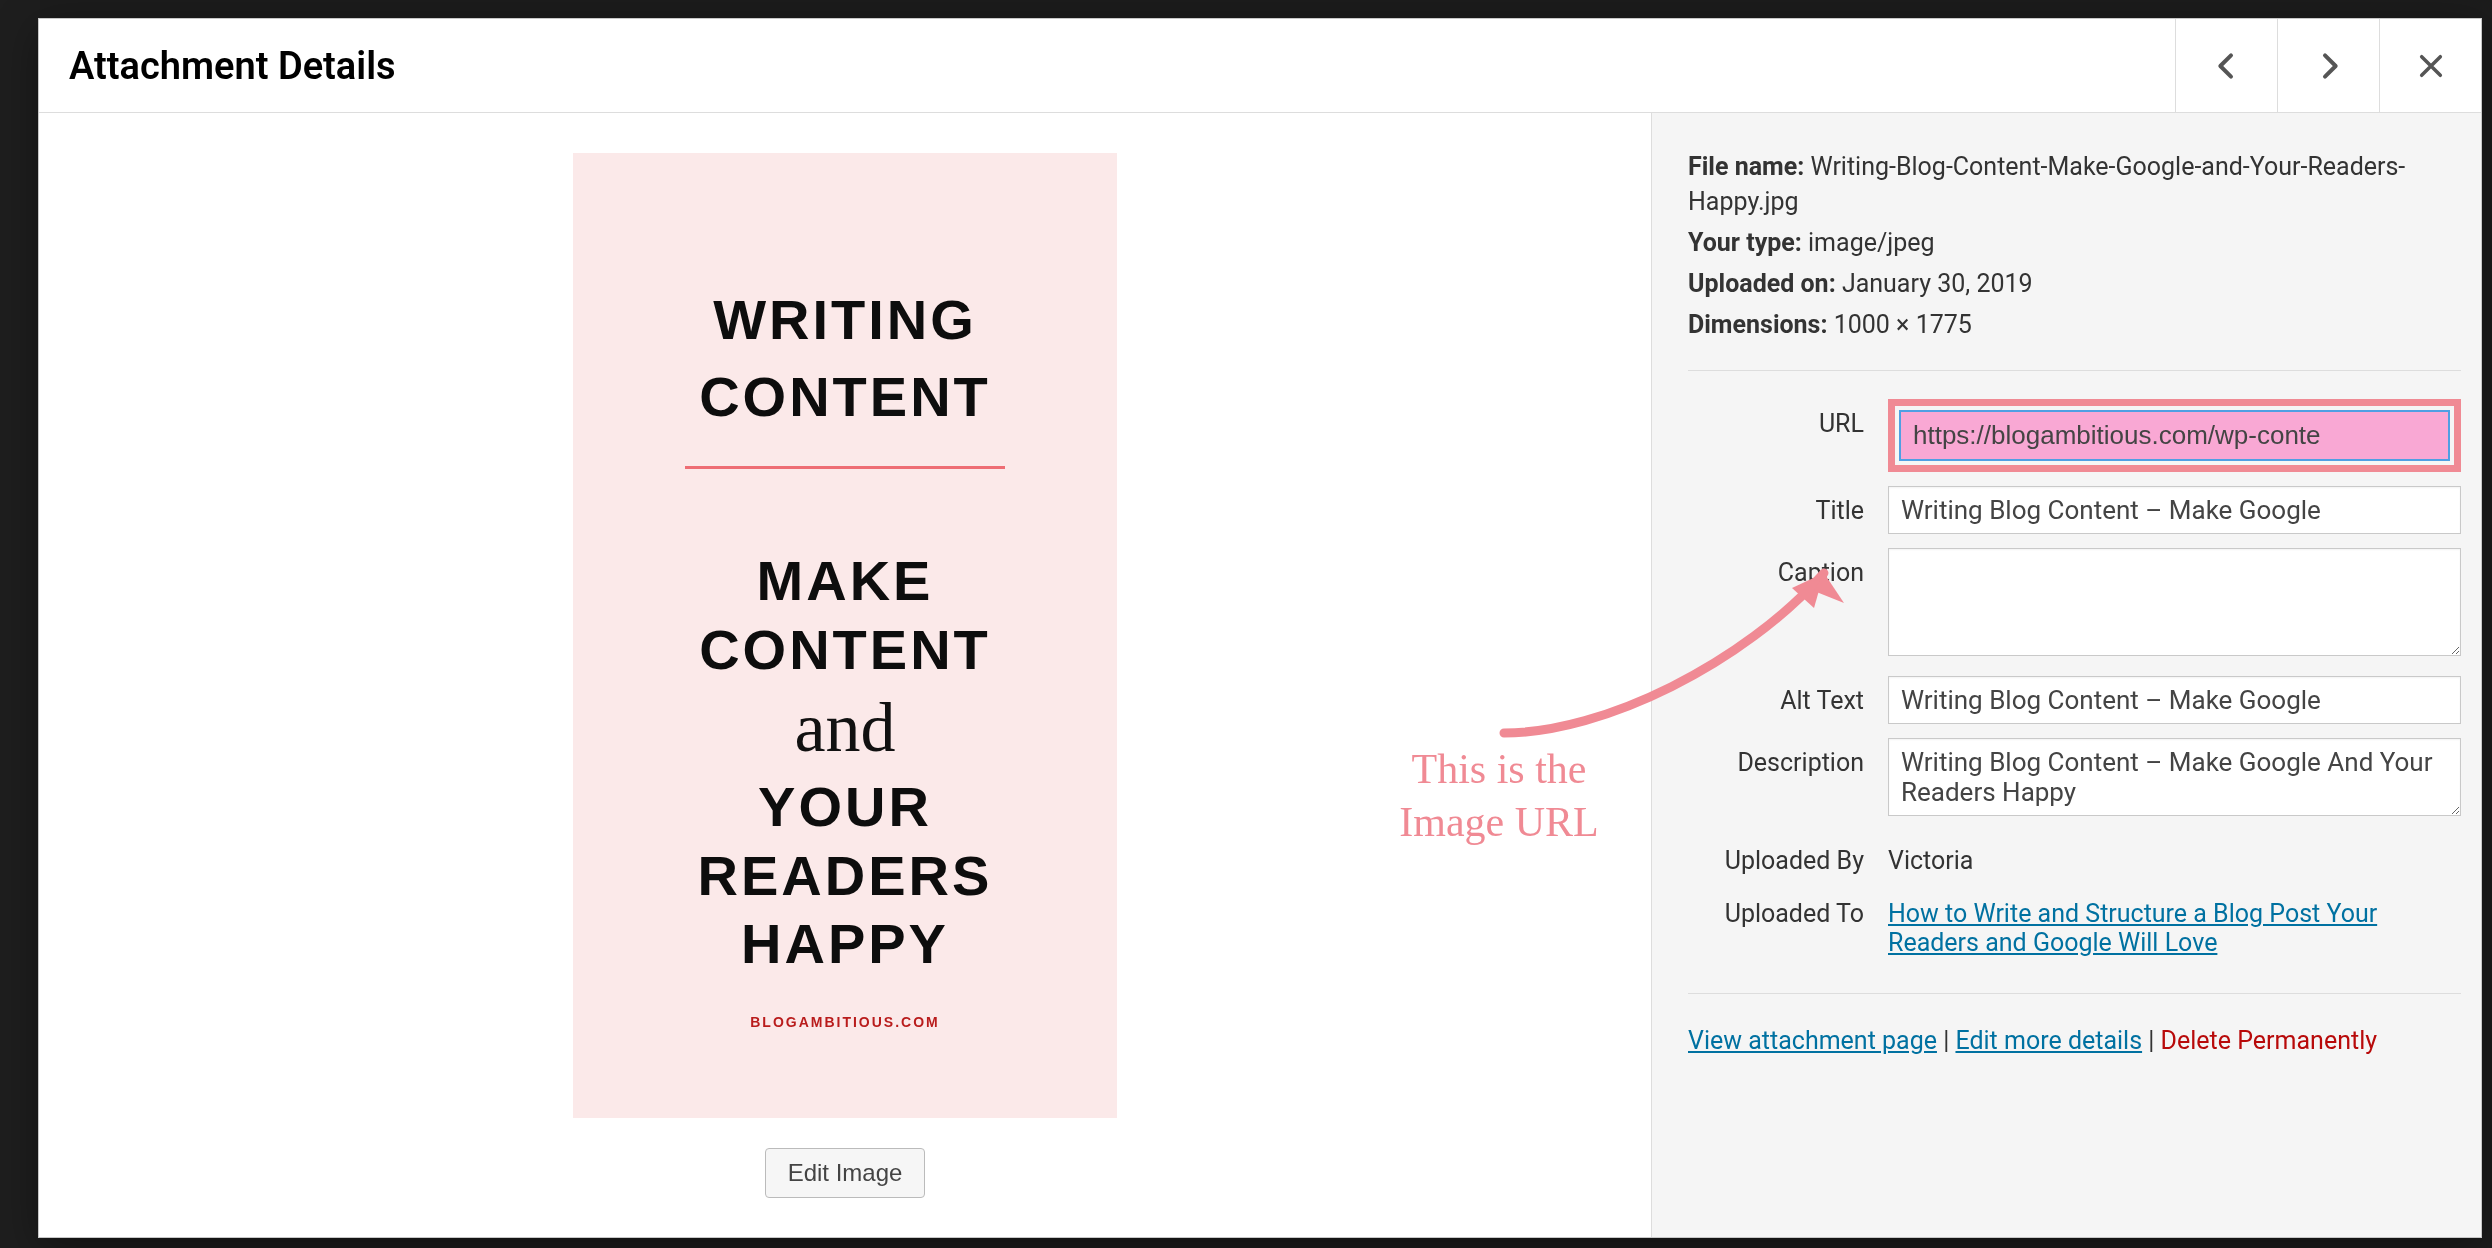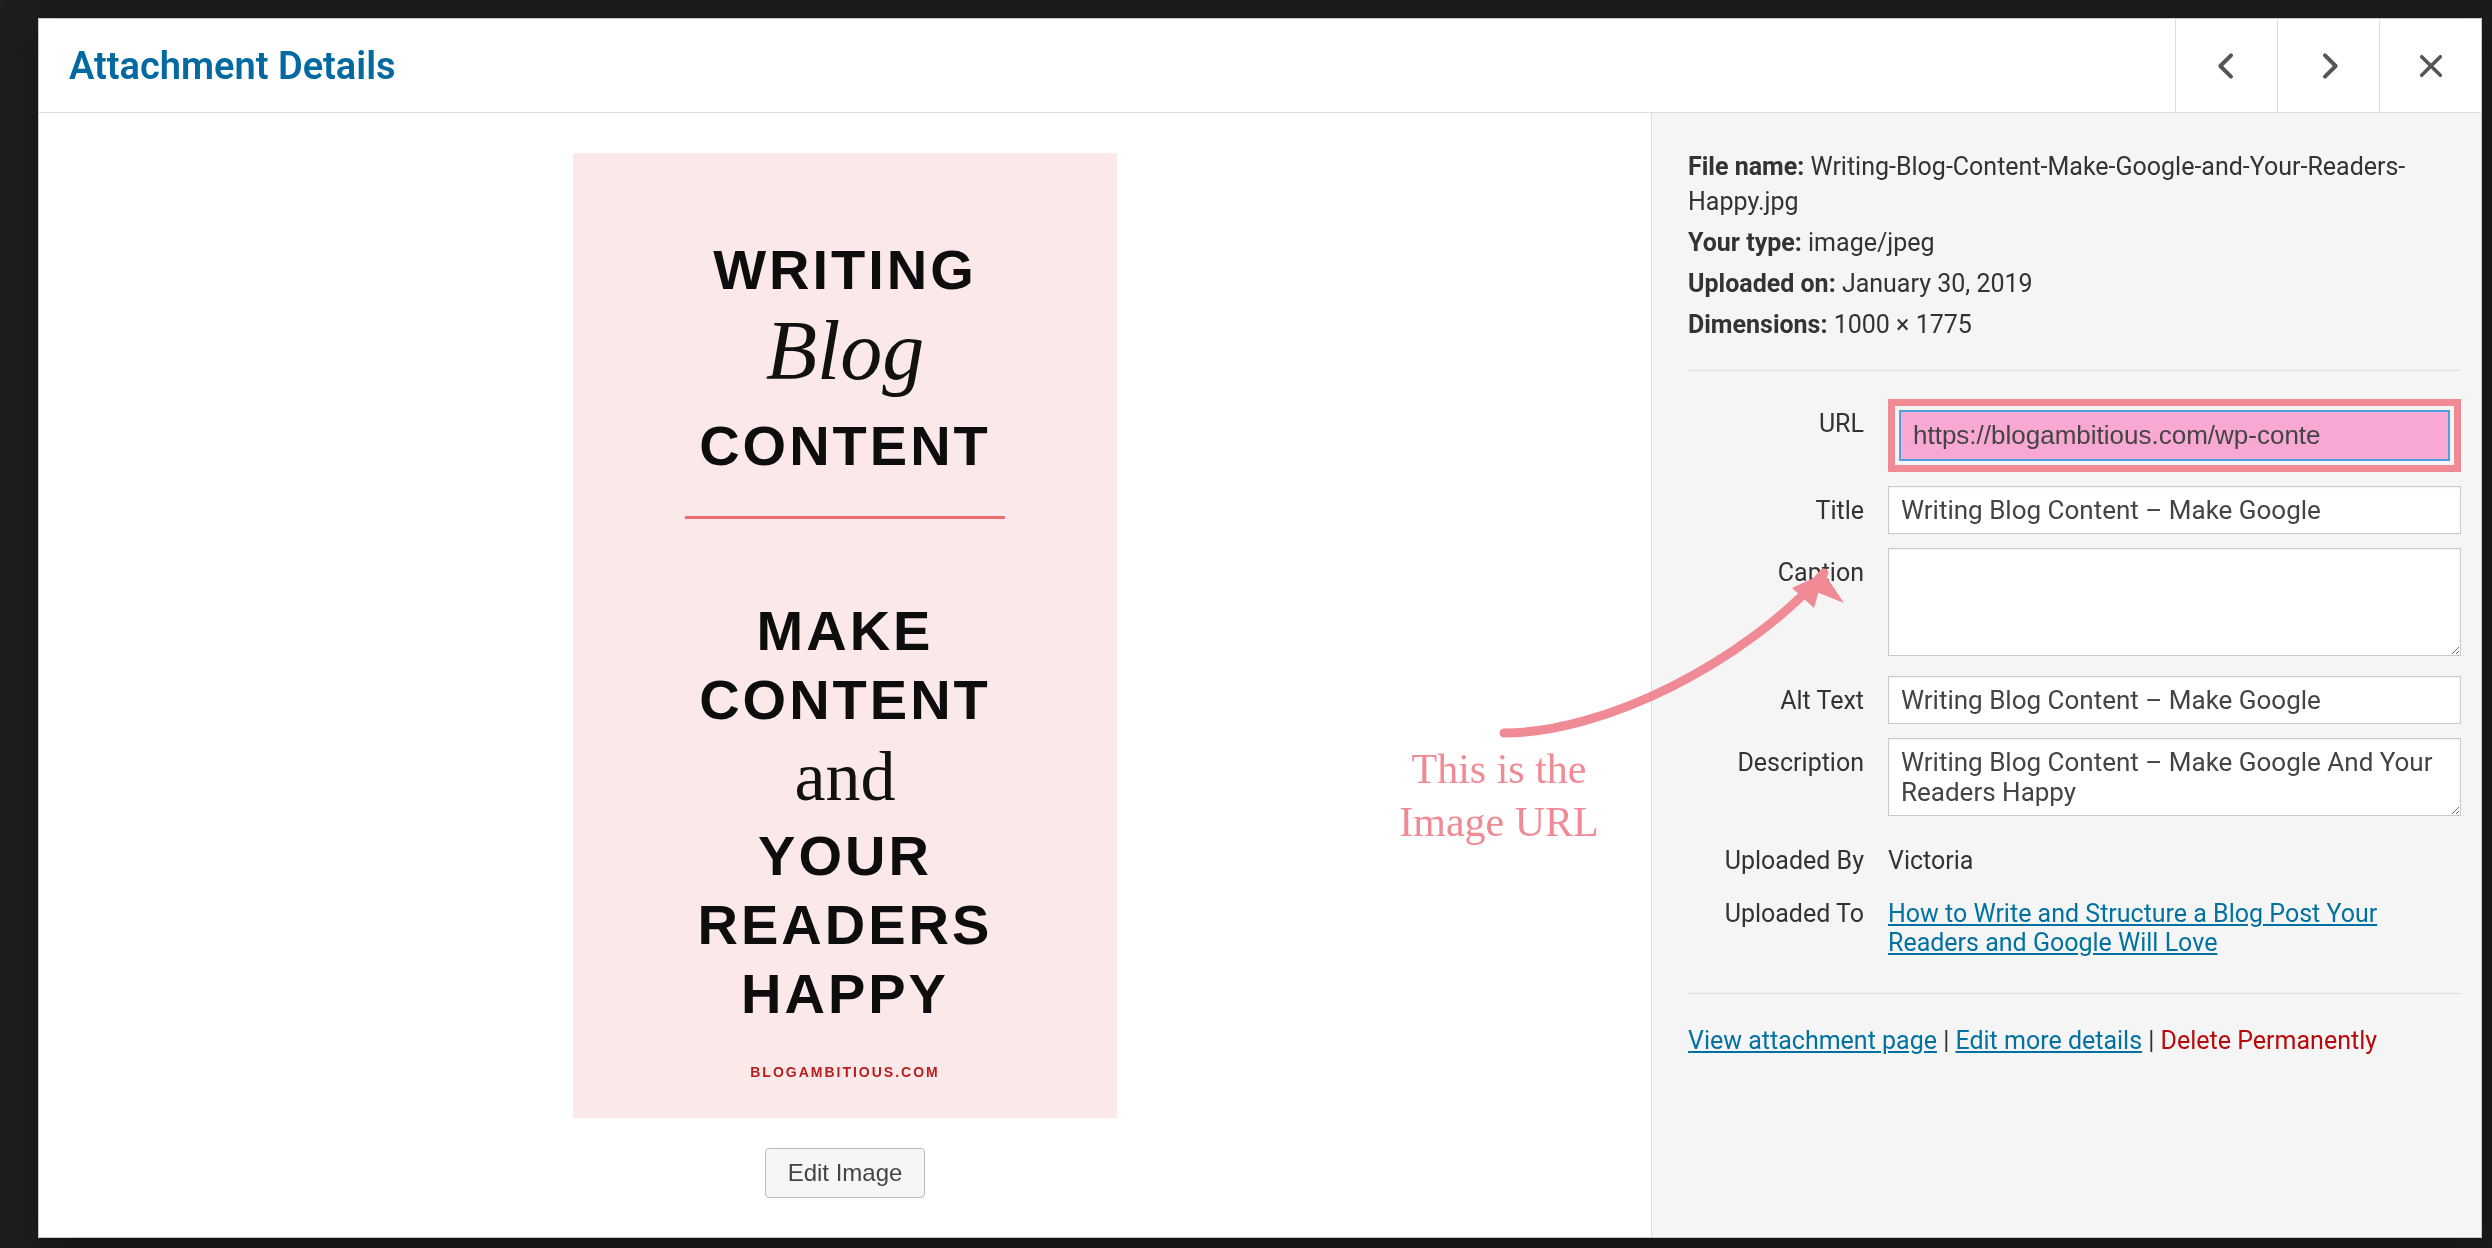--- a/index.html
+++ b/index.html
@@ -38,21 +38,21 @@
     display: flex;
     justify-content: space-between;
     align-items: stretch;
     border-bottom: 1px solid #ddd;
     height: 94px;
     padding-left: 30px;
   }
   .modal-title {
     font-size: 38px;
     font-weight: 600;
-    color: #0369a1;
+    color: #000000;
     align-self: center;
   }
   .modal-header-nav {
     display: flex;
     align-items: stretch;
   }
   .hdr-btn {
     width: 102px;
     border-left: 1px solid #ddd;
     display: flex;
@@ -234,21 +234,20 @@
           </svg>
       </div>
     </div>
   </div>
 
   <div class="modal-body">
 
     <div class="preview-panel">
       <div class="image-frame">
         <div class="t-sans img-word-1">WRITING</div>
-        <div class="t-script img-word-2">Blog</div>
         <div class="t-sans img-word-3">CONTENT</div>
         <div class="img-rule"></div>
         <div class="t-sans img-word-4">MAKE</div>
         <div class="t-sans img-word-5">CONTENT</div>
         <div class="t-script img-word-6">and</div>
         <div class="t-sans img-word-7">YOUR</div>
         <div class="t-sans img-word-8">READERS</div>
         <div class="t-sans img-word-9">HAPPY</div>
         <div class="img-brand">BLOGAMBITIOUS.COM</div>
       </div>

